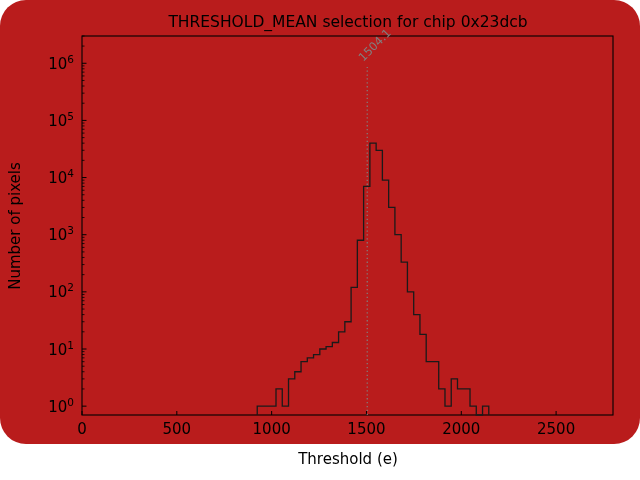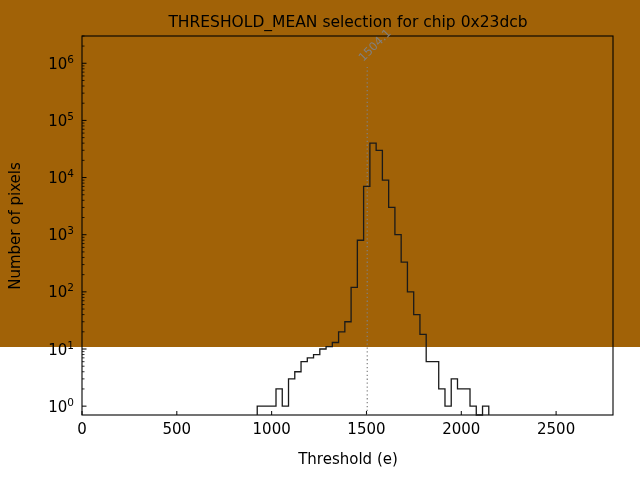--- a/index.html
+++ b/index.html
@@ -9,22 +9,23 @@
   }
   body {
     width: 640px;
     height: 480px;
     font-family: "DejaVu Sans", sans-serif;
     overflow: hidden;
   }
   #figure {
     position: relative;
     width: 640px;
-    height: 347px;
-    background: #a16207;
+    height: 444px;
+    background: #b91c1c;
+    border-radius: 26px;
   }
   #plot-svg {
     position: absolute;
     left: 0;
     top: 0;
     width: 640px;
     height: 480px;
     display: block;
   }
   text {

